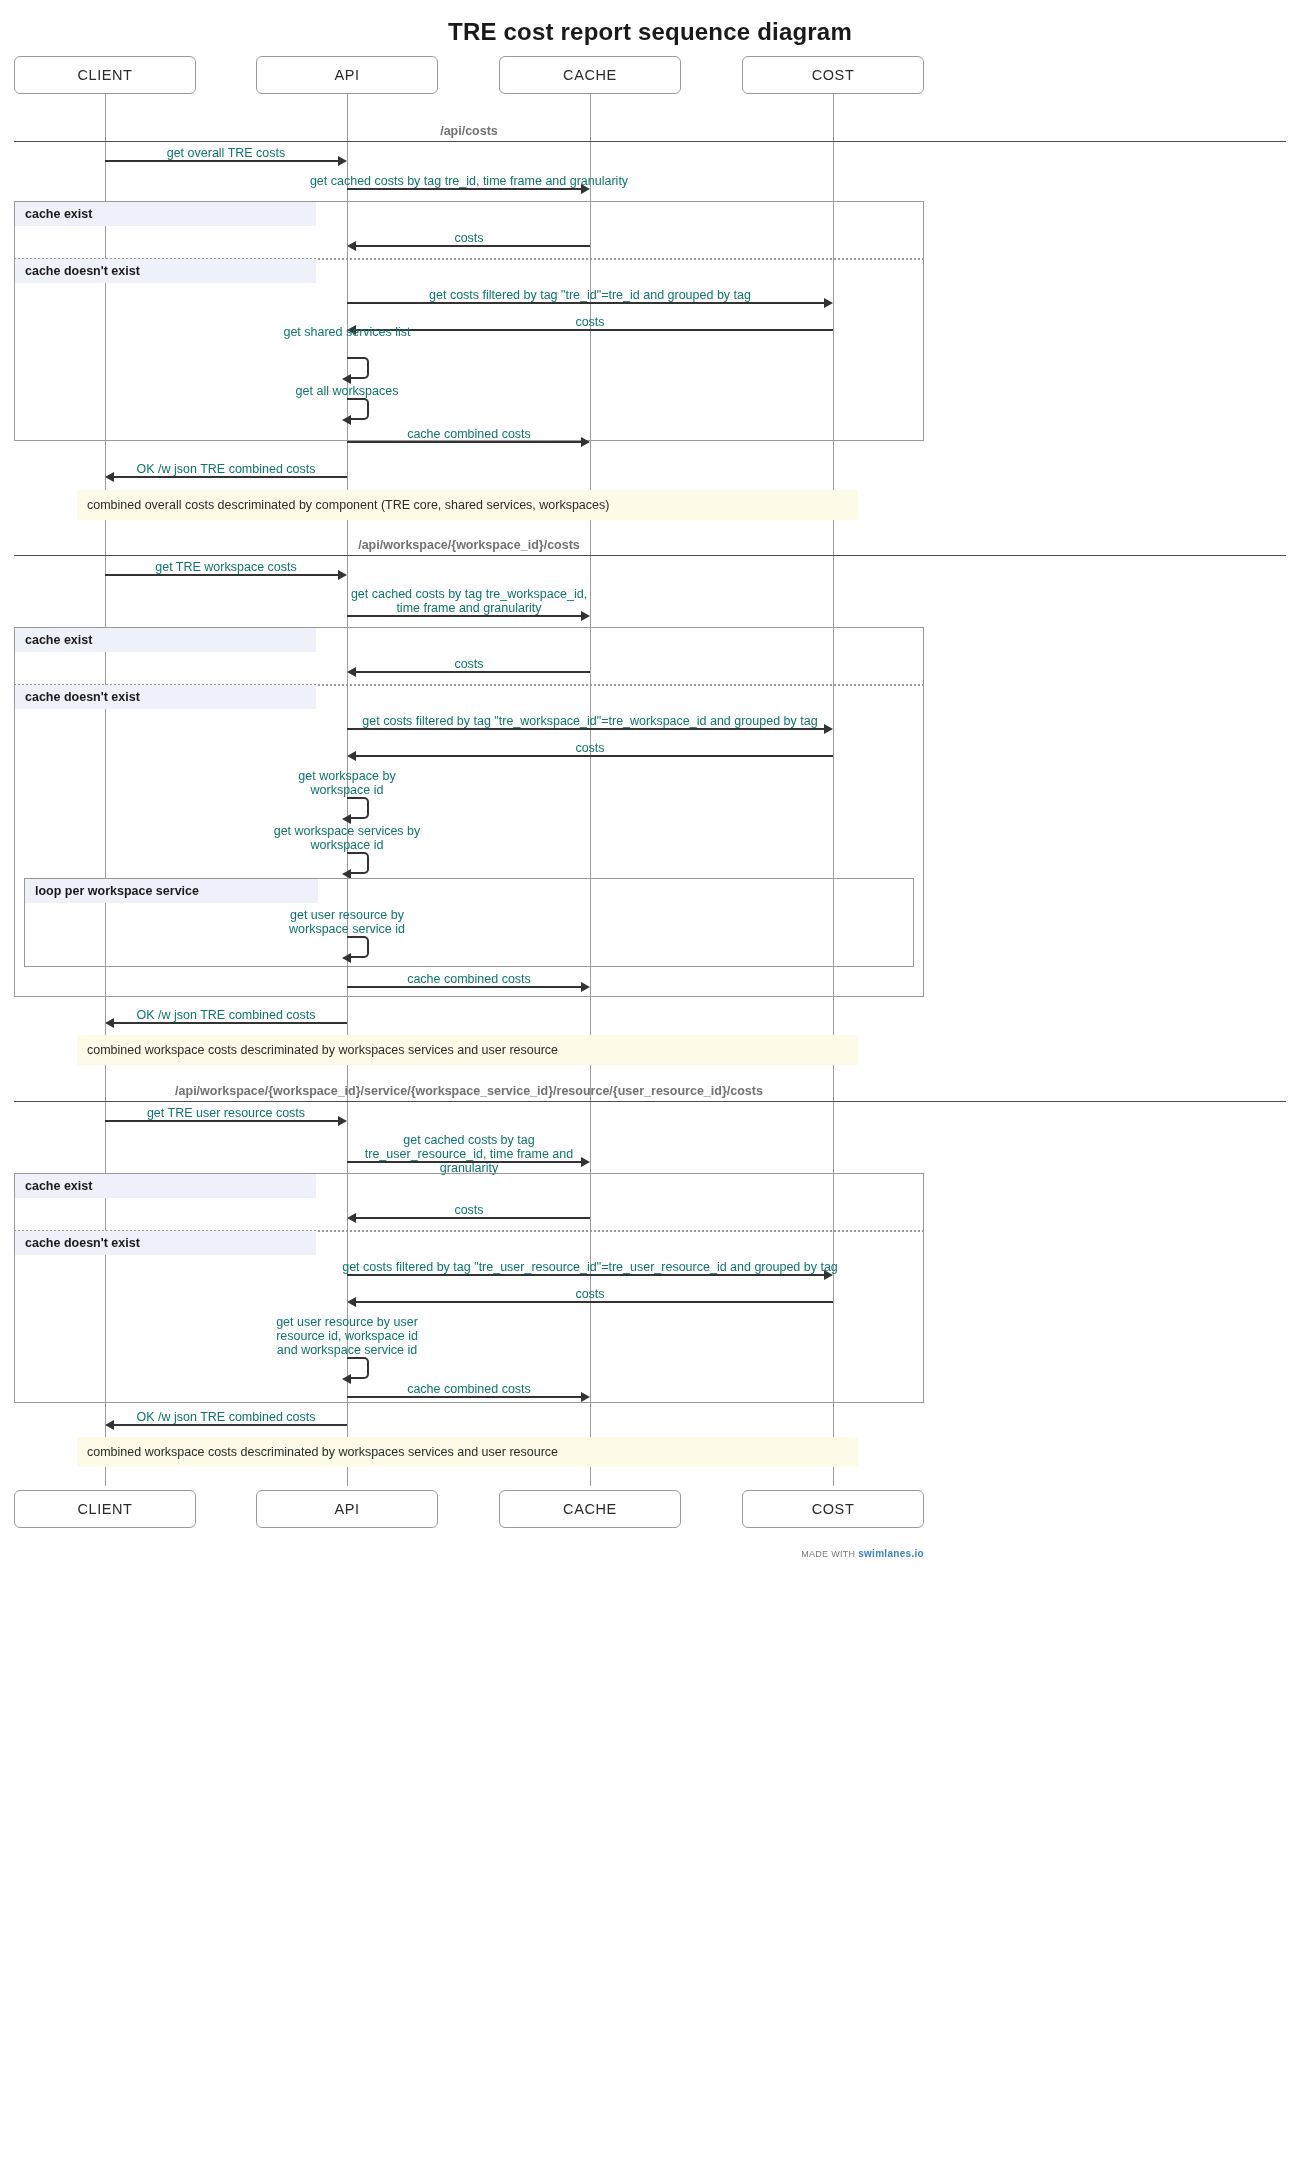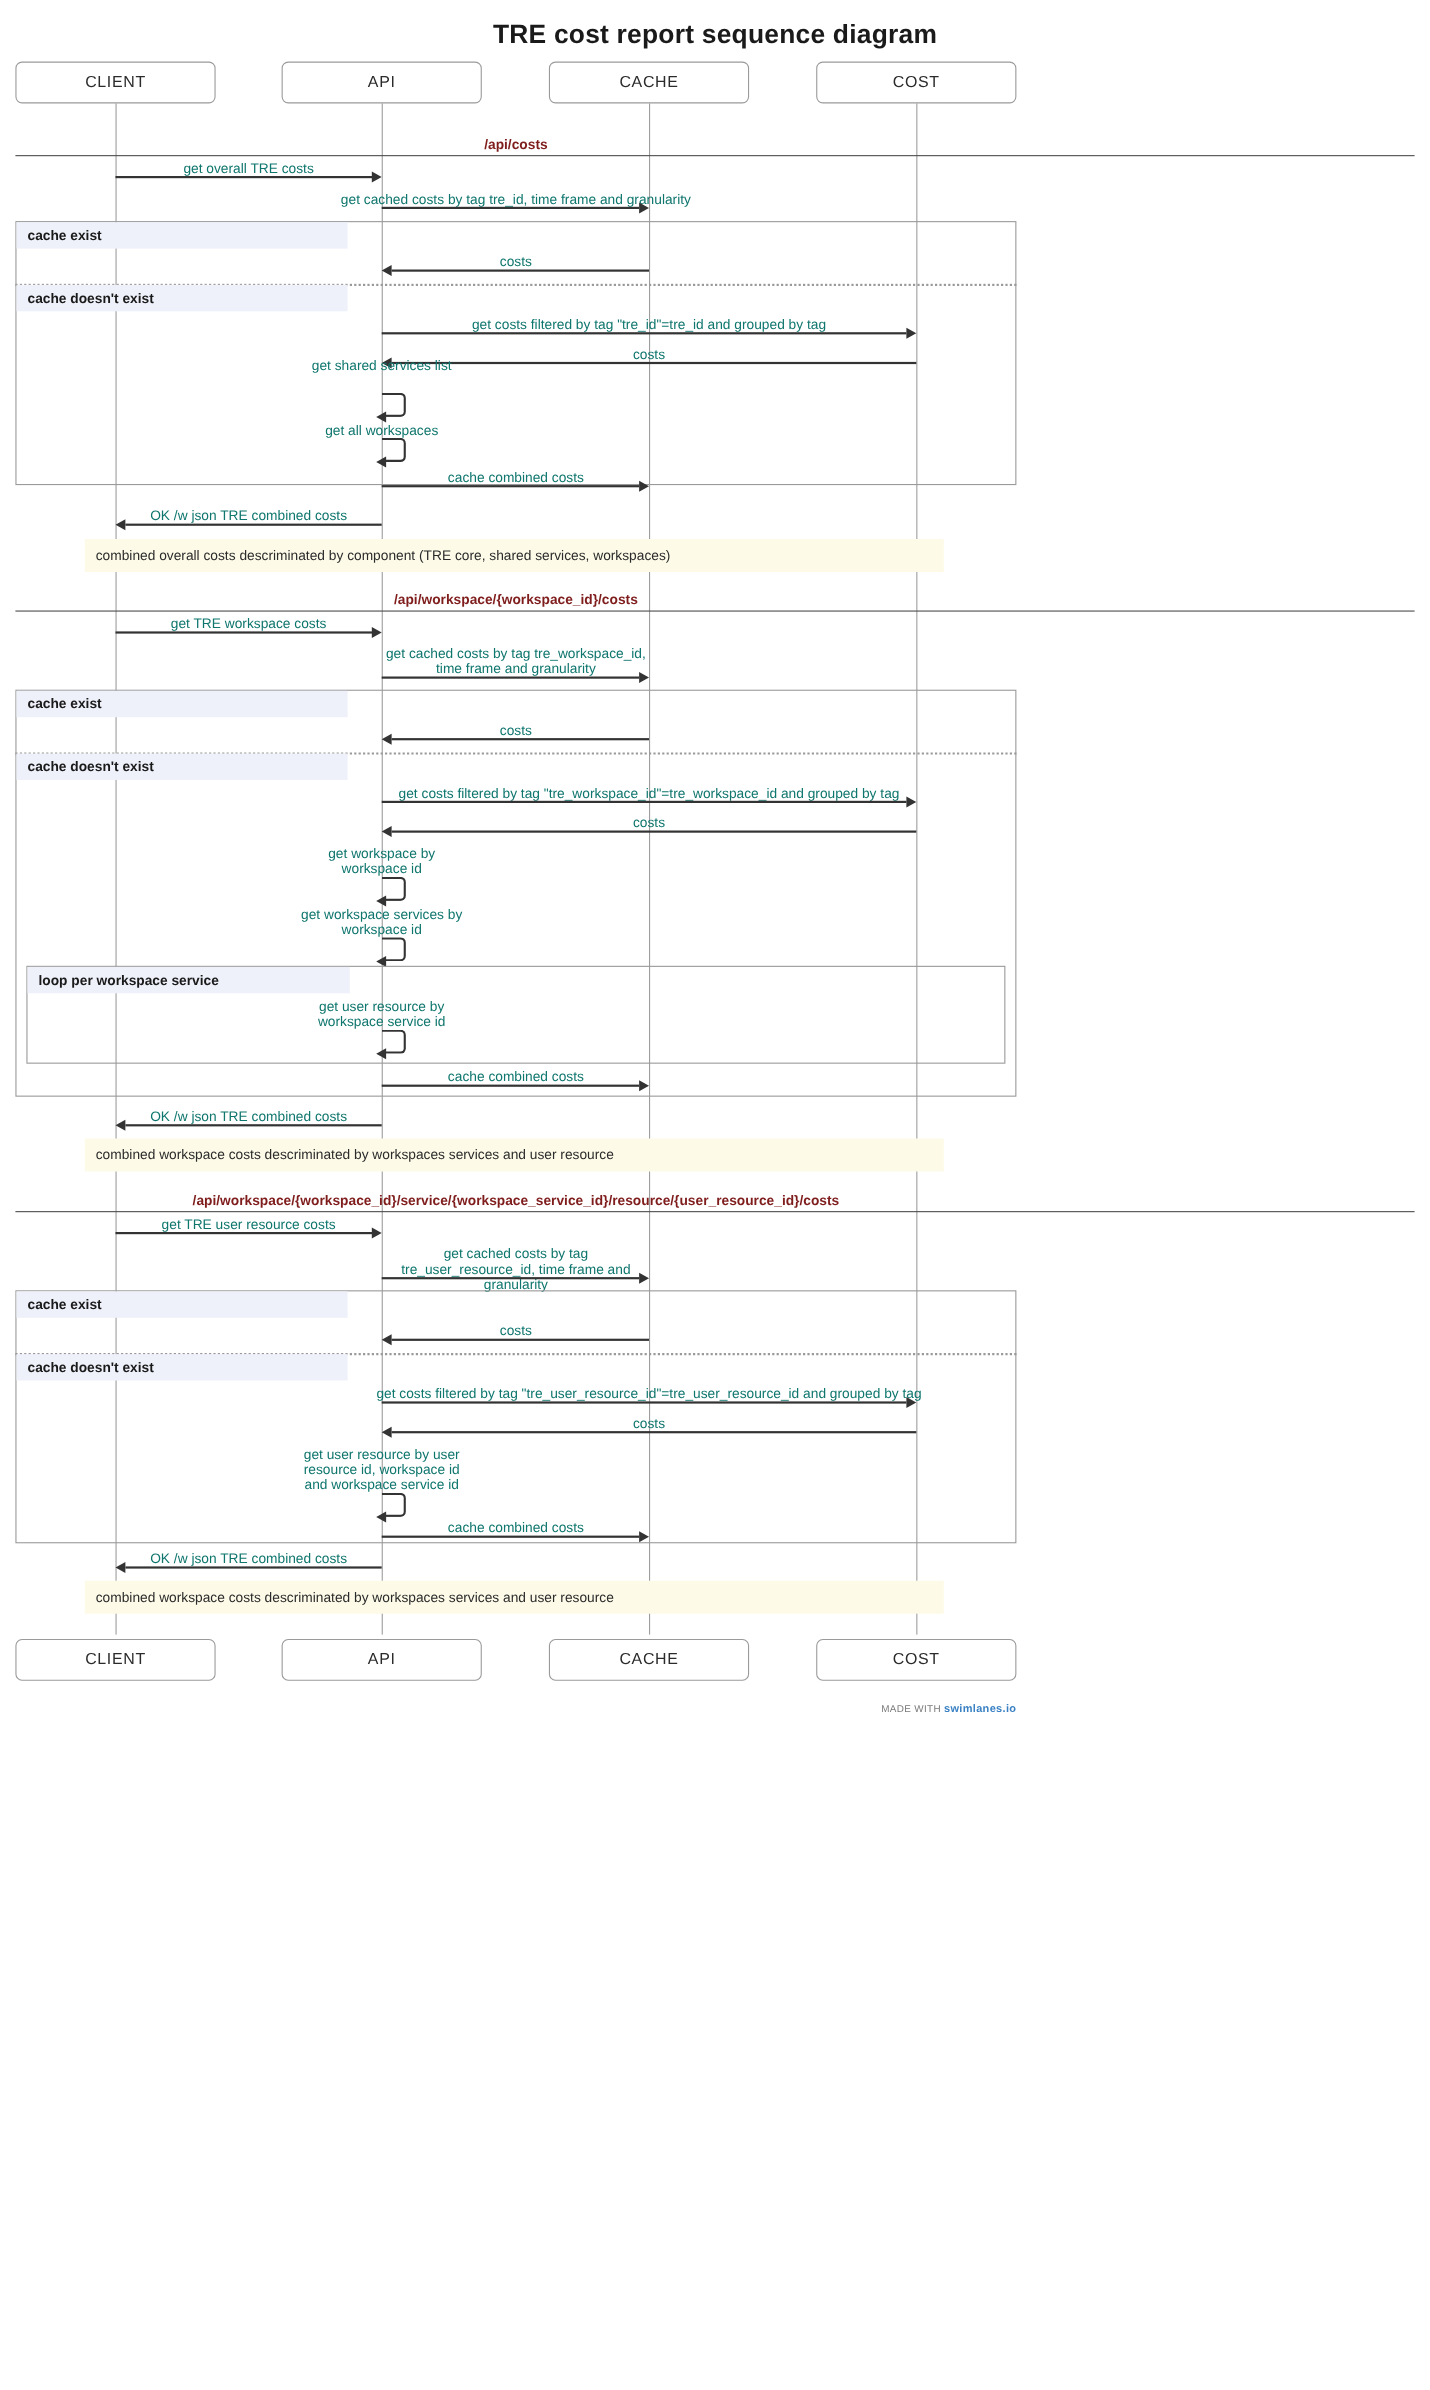--- a/index.html
+++ b/index.html
@@ -56,21 +56,21 @@
     position: absolute;
     height: 1px;
     background: #4d4d4d;
     left: 14px;
     width: 1272px;
   }
   .section-label {
     position: absolute;
     font-size: 12.5px;
     font-weight: bold;
-    color: #7f1d1d;
+    color: #737373;
     text-align: center;
     white-space: nowrap;
     transform: translateX(-50%);
   }
   
   .frag {
     position: absolute;
     border: 1.6px solid #9a9a9a;
     box-sizing: border-box;
     background: transparent;

